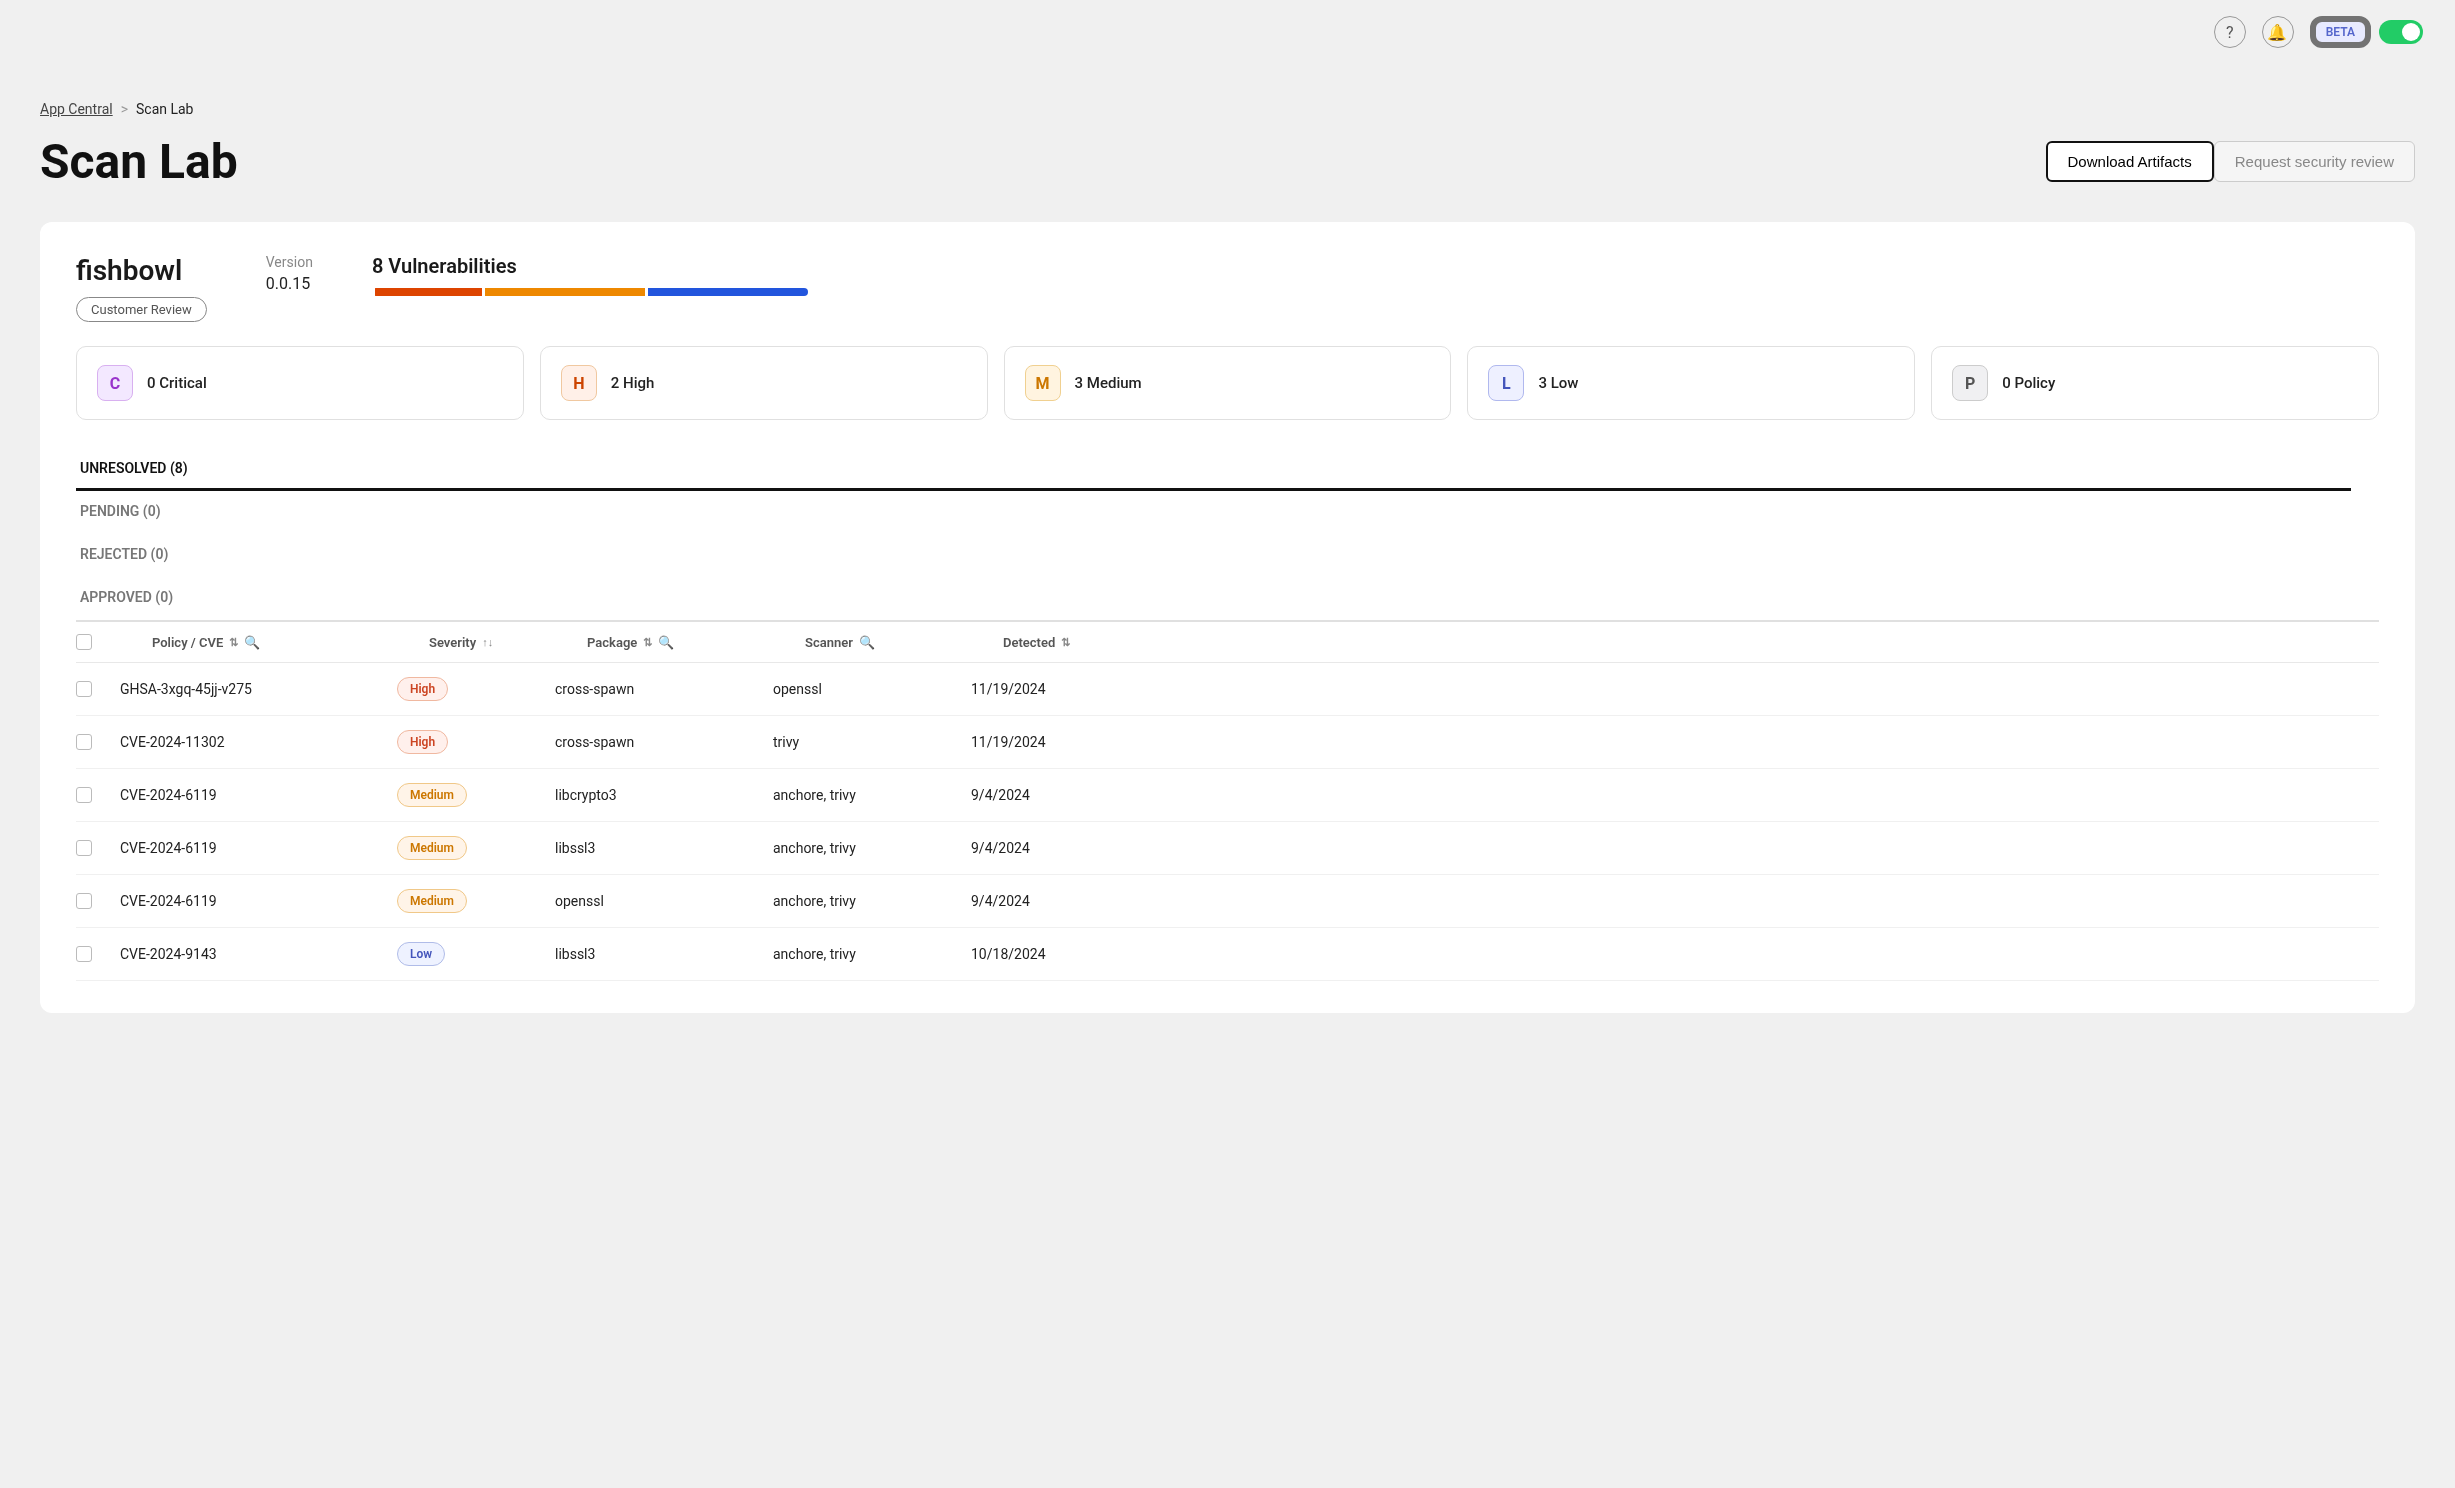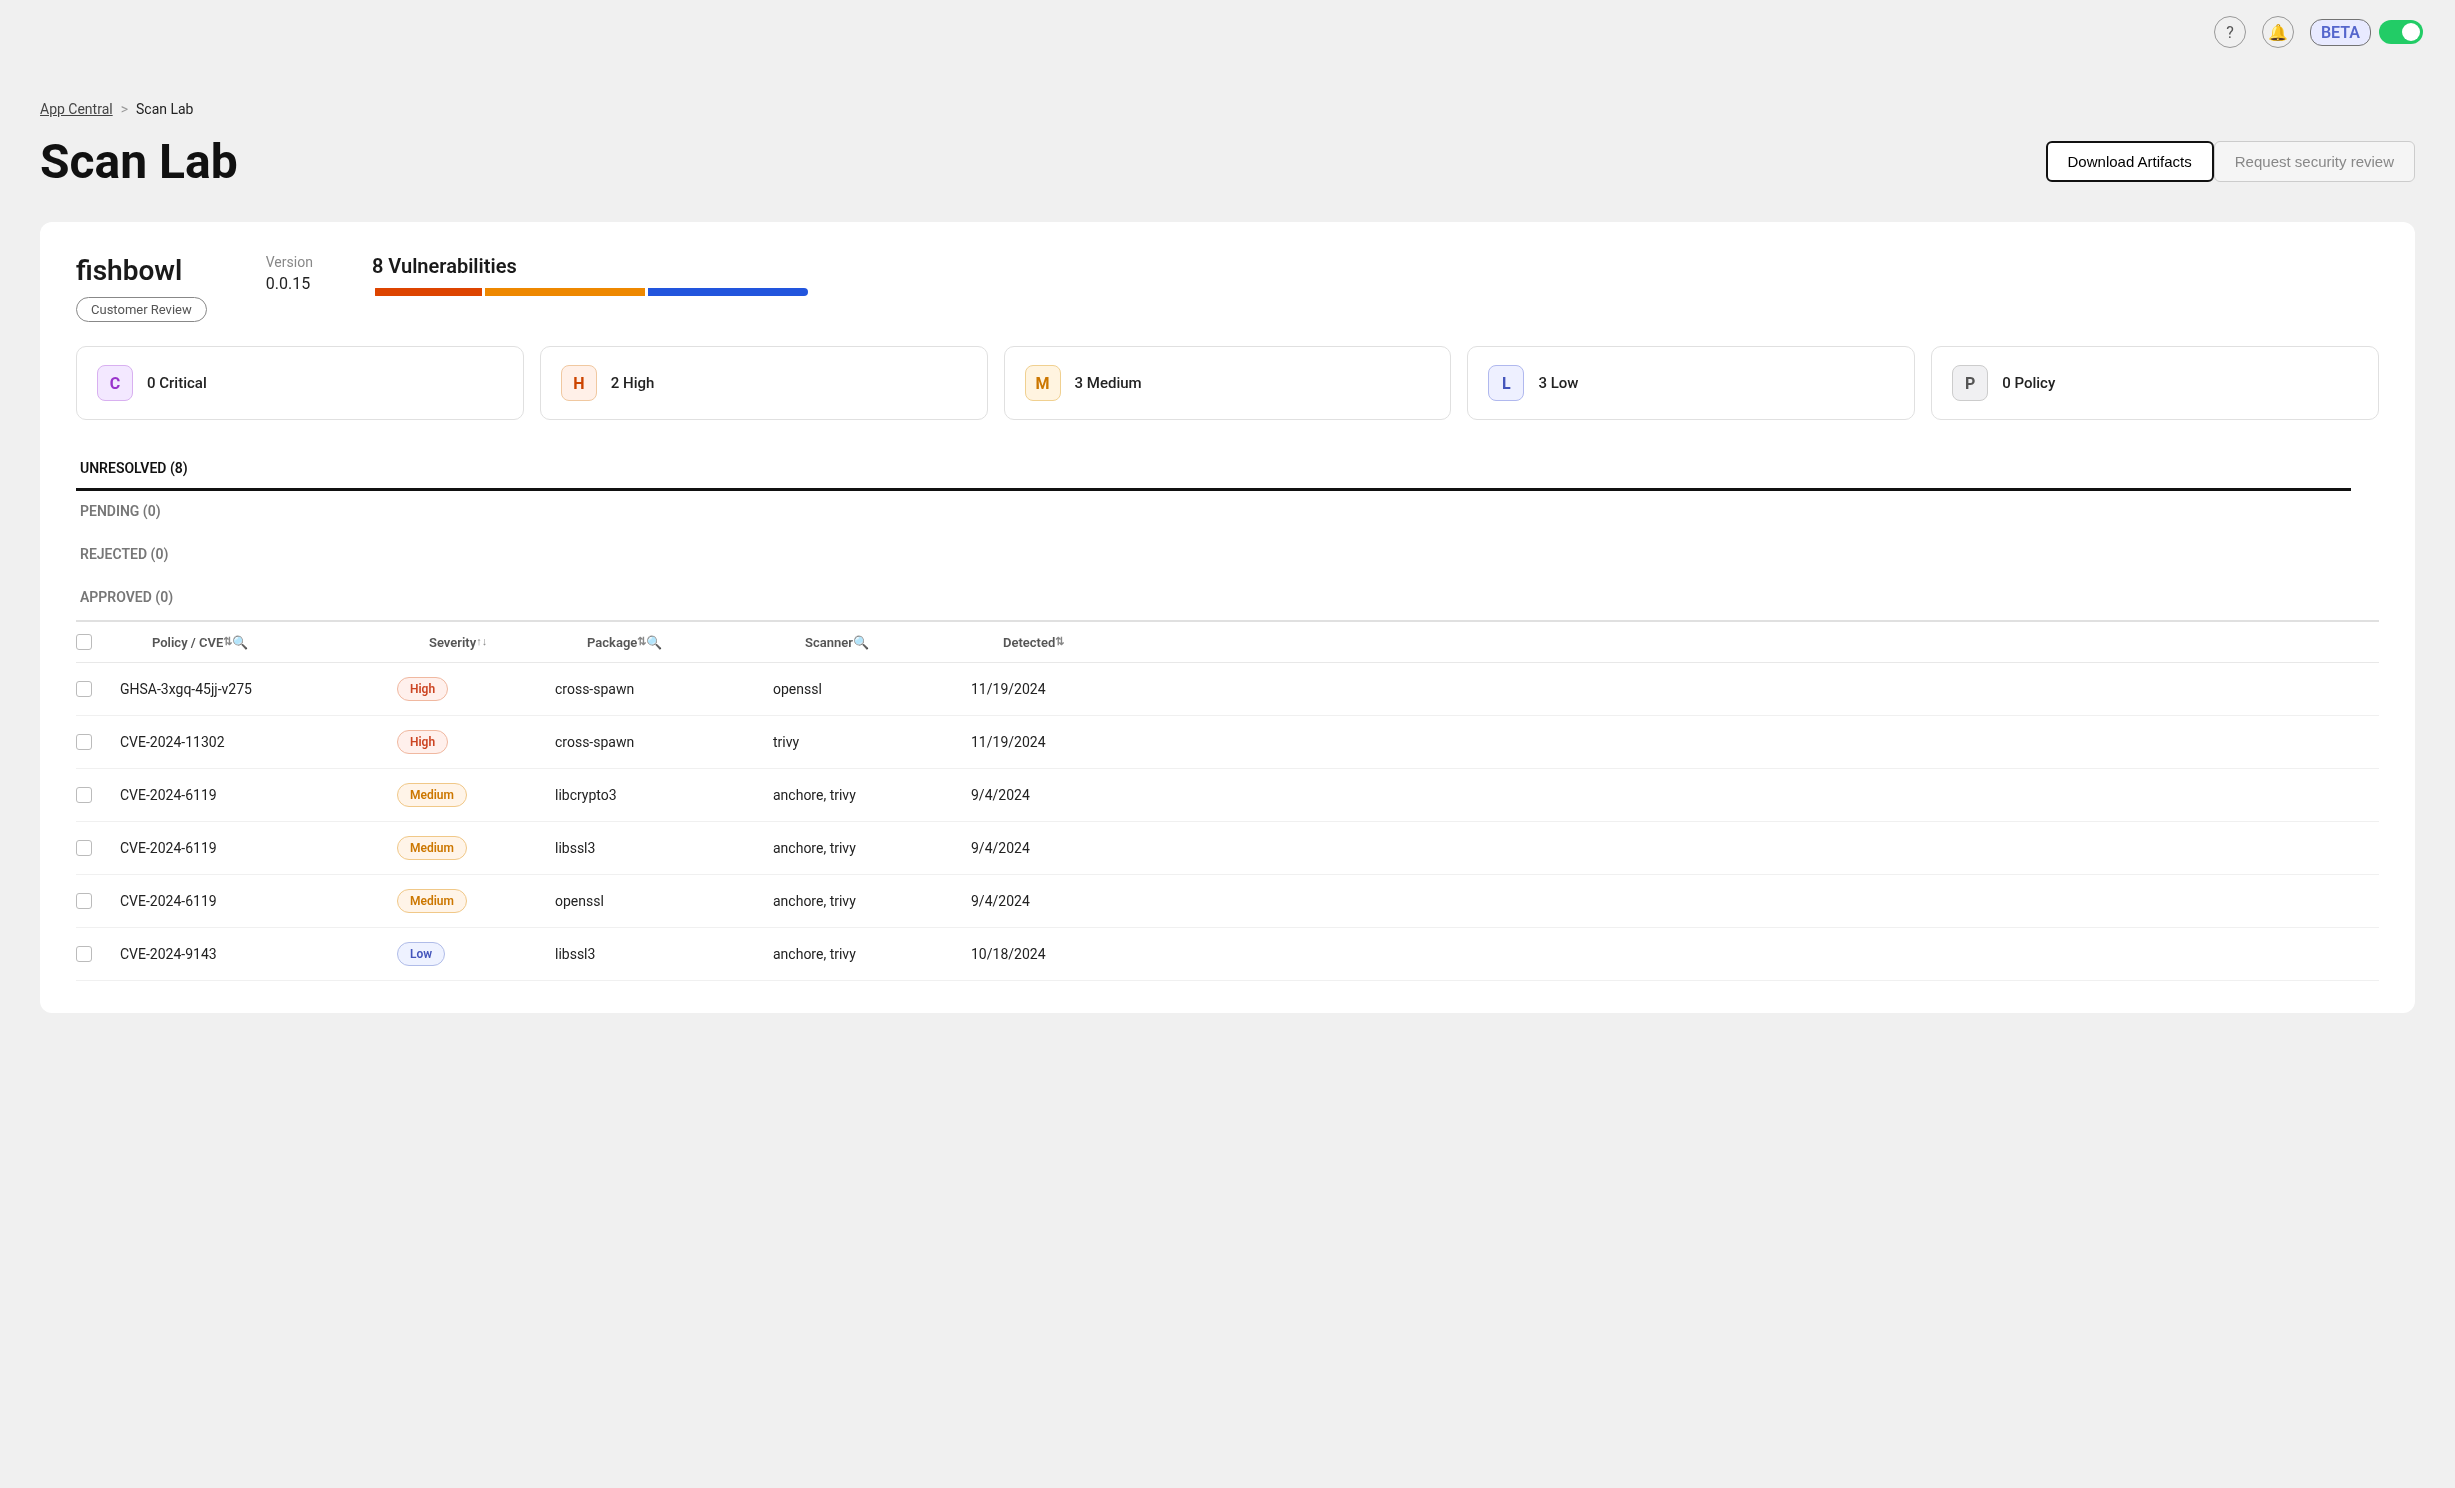--- a/index.html
+++ b/index.html
@@ -42,23 +42,23 @@
       display: flex;
       align-items: center;
       gap: 8px;
     }
 
     .beta-badge {
       background: #e8eaff;
       color: #5566cc;
       border-radius: 12px;
       padding: 3px 10px;
-      font-size: 16px;
+      font-size: 12px;
       font-weight: 600;
-      border: 1px solid #737373;
+      border: 6px solid #737373;
     }
 
     .toggle {
       width: 44px;
       height: 24px;
       background: #22cc66;
       border-radius: 12px;
       position: relative;
       cursor: pointer;
     }
@@ -282,21 +282,22 @@
       grid-template-columns: 44px 277px 158px 218px 198px 158px;
       padding: 14px 0;
       border-bottom: 1px solid #f0f0f0;
       align-items: center;
       font-size: 14px;
       color: #222;
     }
 
     .col-header {
       display: flex;
-      align-items: flex-start;
+      align-items: center;
+      gap: 6px;
       padding-left: 32px;
     }
 
     .sort-icon {
       font-size: 11px;
       color: #888;
     }
 
     .search-icon-sm {
       font-size: 13px;

